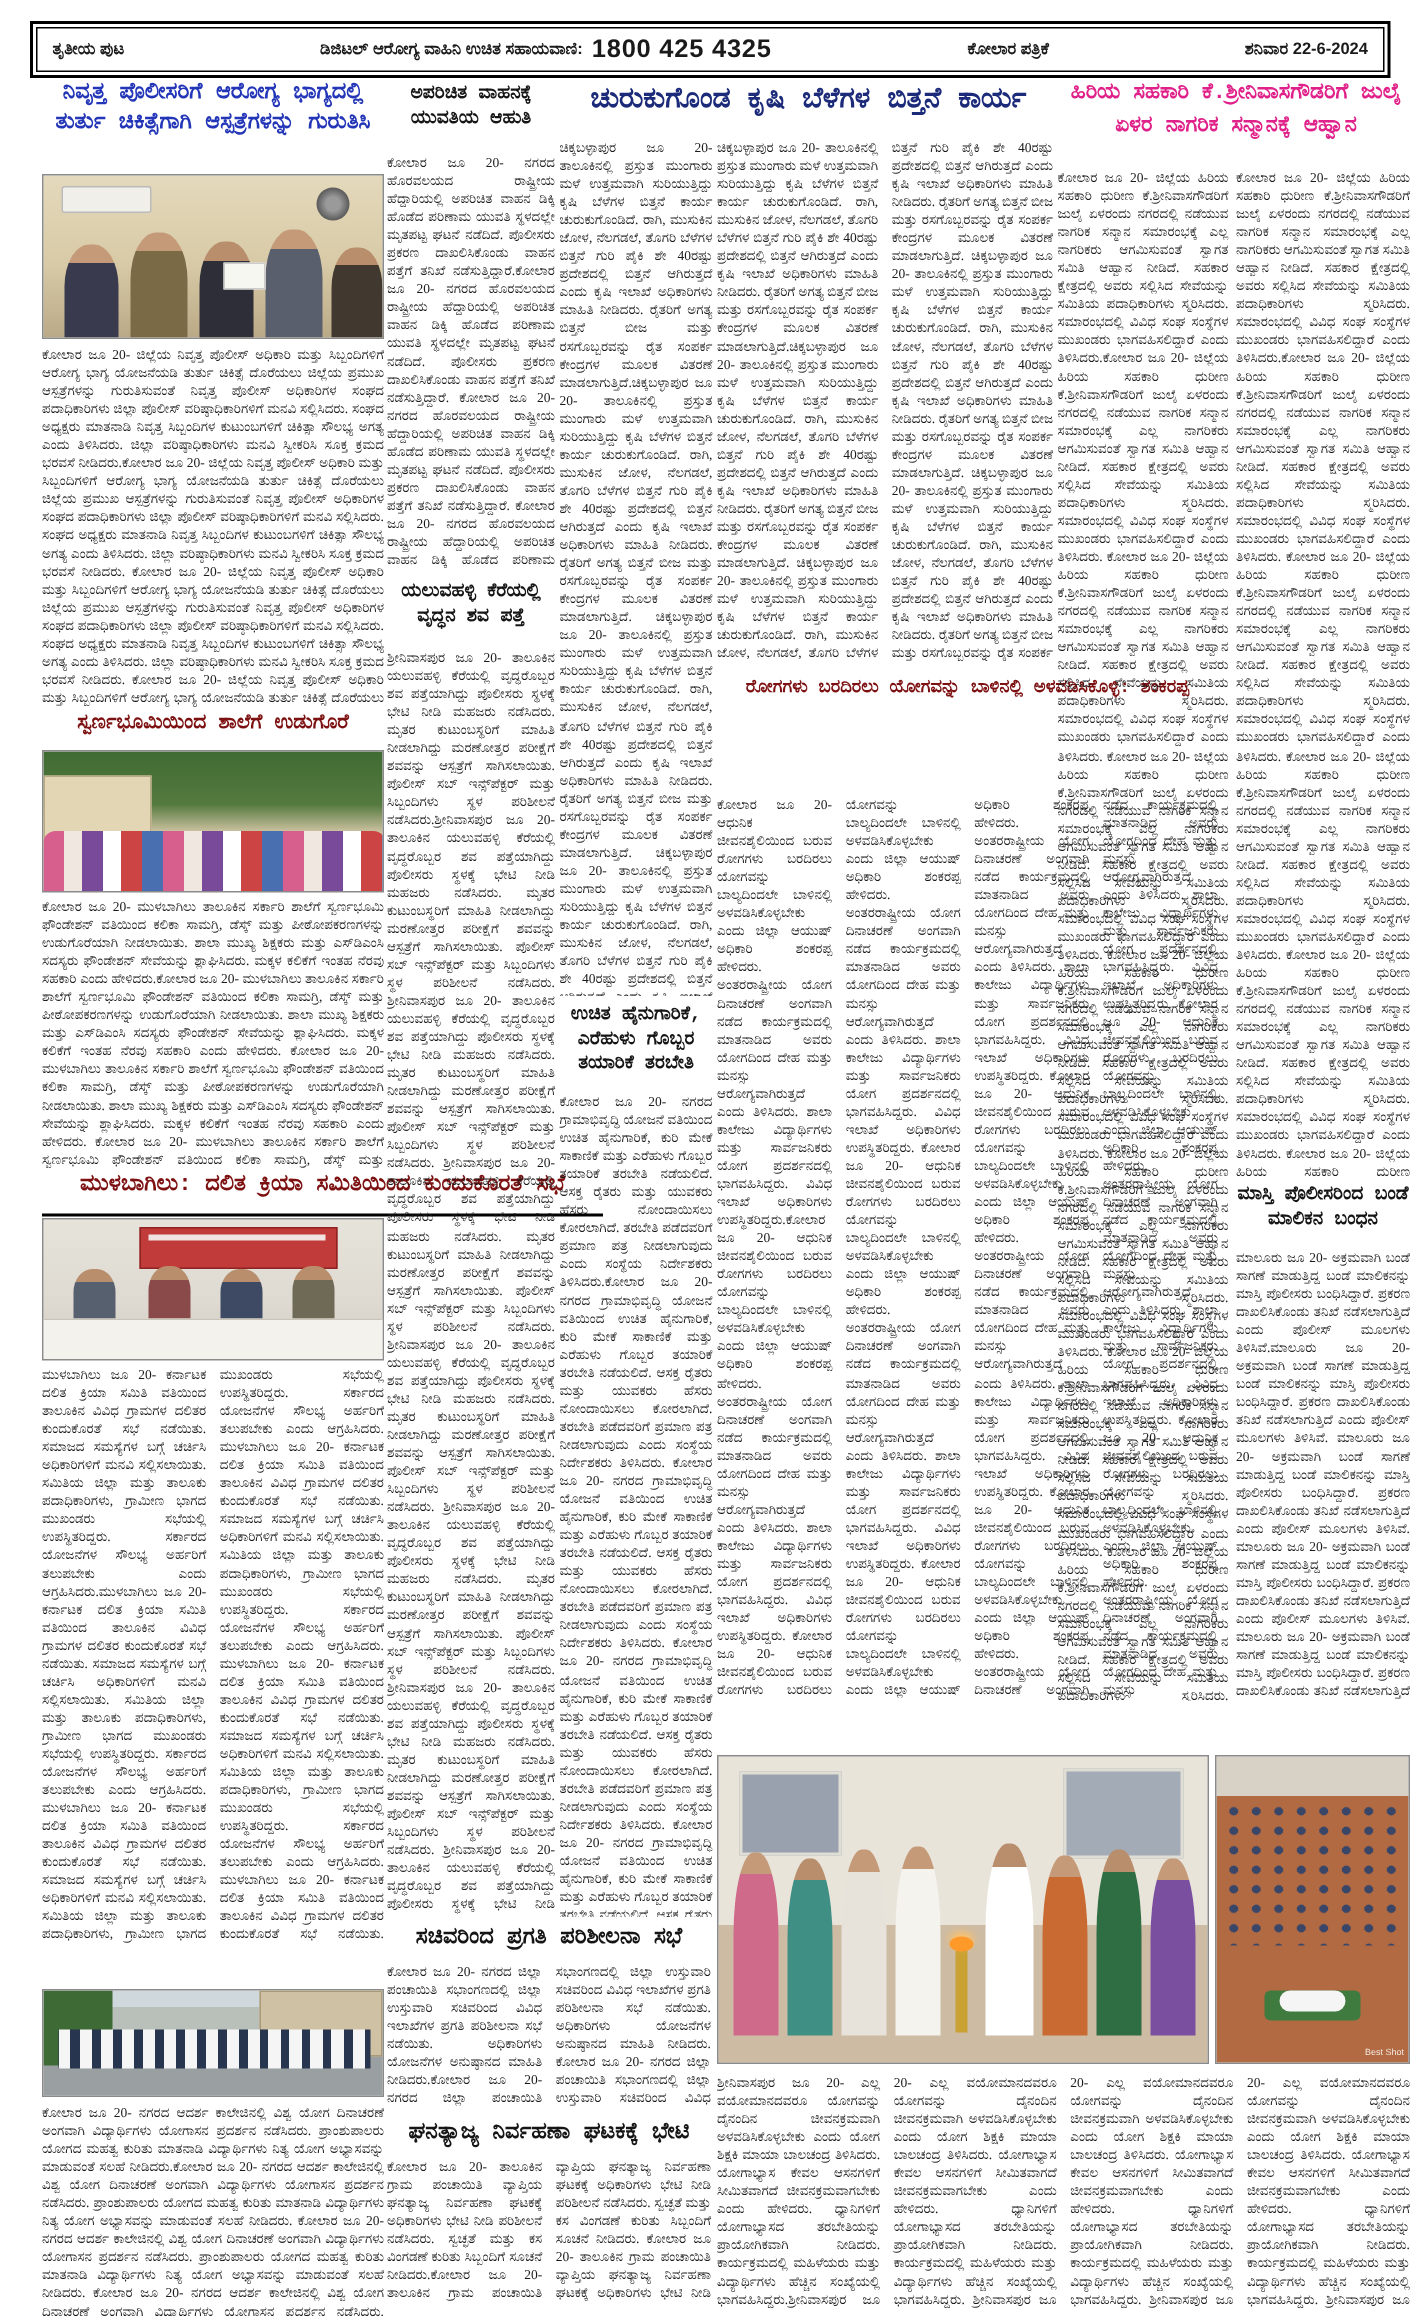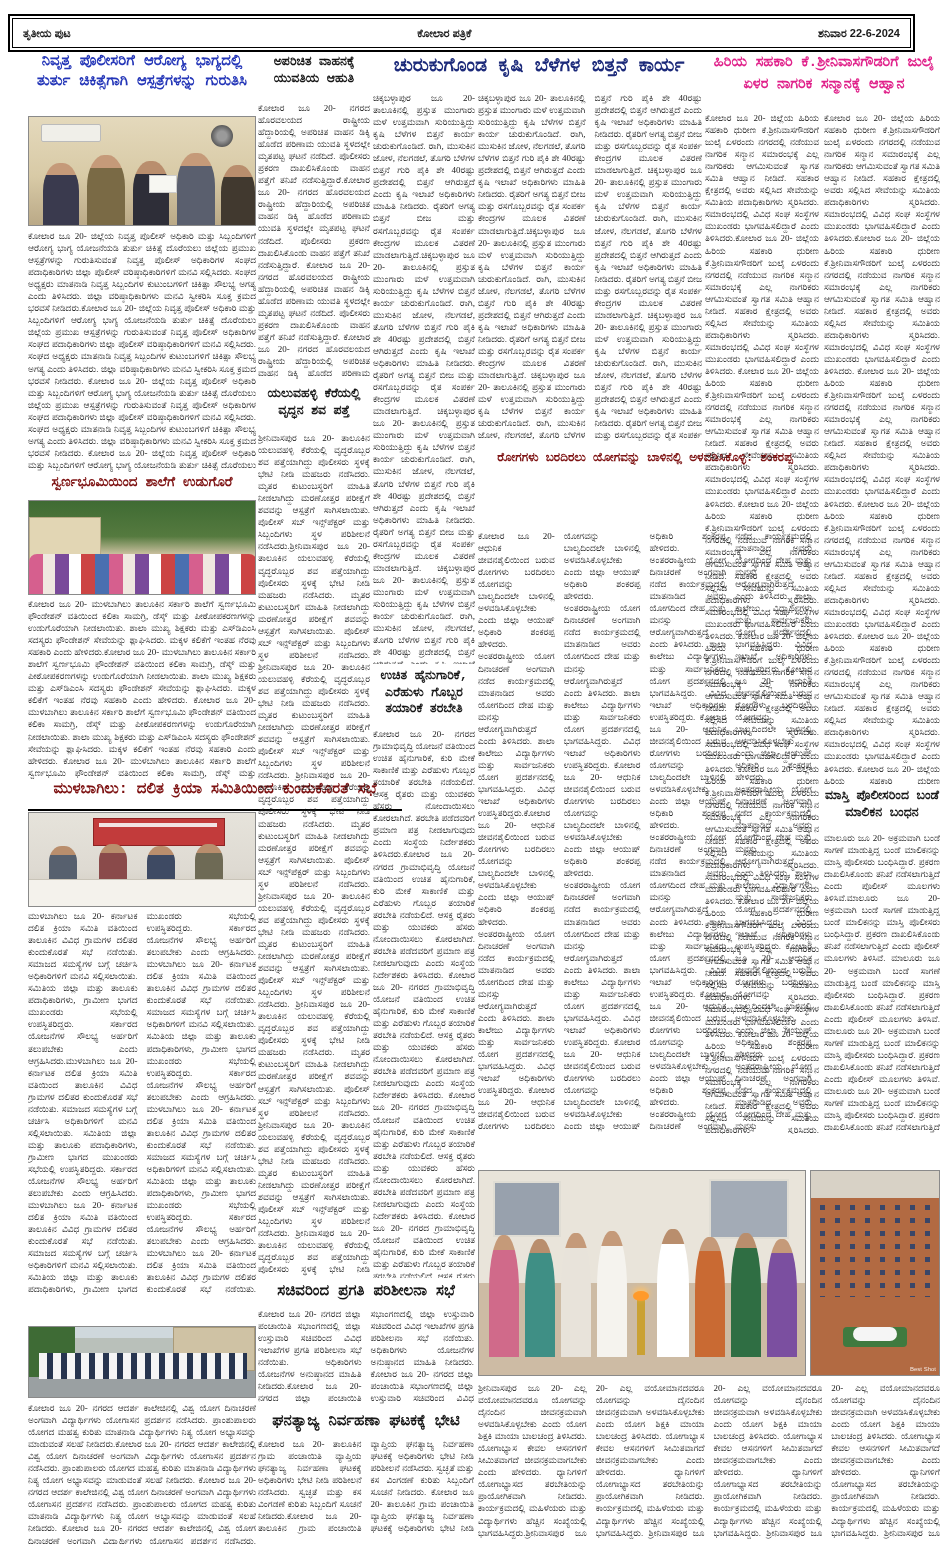--- a/index.html
+++ b/index.html
@@ -41,23 +41,27 @@
   .shape{position:absolute;}
   .fig{position:absolute;bottom:0;border-radius:45% 45% 0 0;}
   .wm{position:absolute;right:3px;bottom:3px;color:#ffffff;font-size:6px;
       font-family:"Liberation Sans",sans-serif;opacity:.85;}
 </style>
 </head>
 <body>
 
 <div class="page">
 
-  <div class="abs mast-outer" style="left:8px;top:14px;width:899px;height:30px;">
+  <div class="abs mast-outer" style="left:20px;top:14px;width:899px;height:30px;">
     <div class="mast-inner">
       <span class="mast-small">ತೃತೀಯ ಪುಟ</span>
+      <span class="mast-group">
+        <span class="mast-small">ಡಿಜಿಟಲ್ ಆರೋಗ್ಯ ವಾಹಿನಿ ಉಚಿತ ಸಹಾಯವಾಣಿ:</span>
+        <span class="mast-num">1800 425 4325</span>
+      </span>
       <span class="mast-small">ಕೋಲಾರ ಪತ್ರಿಕೆ</span>
       <span class="mast-small">ಶನಿವಾರ 22-6-2024</span>
     </div>
   </div>
 
   <div class="abs hl hl-a1 c-blue" style="left:28px;top:52px;width:228px;height:62px;">ನಿವೃತ್ತ ಪೊಲೀಸರಿಗೆ ಆರೋಗ್ಯ ಭಾಗ್ಯದಲ್ಲಿ ತುರ್ತು ಚಿಕಿತ್ಸೆಗಾಗಿ ಆಸ್ಪತ್ರೆಗಳನ್ನು ಗುರುತಿಸಿ</div>
   <div class="abs photo" style="left:28px;top:116px;width:228px;height:110px;background:linear-gradient(180deg,#e4d9bc 0%,#d8caa6 55%,#baa987 100%);">
     <div class="shape" style="left:12px;top:7px;width:58px;height:16px;background:#f0efe9;border:1px solid #bbb;border-radius:2px;"></div>
     <div class="shape" style="right:22px;top:8px;width:22px;height:22px;border-radius:50%;background:radial-gradient(circle,#9a9a9a 30%,#5a5a5a 70%);"></div>
     <div class="fig" style="left:14px;width:36px;height:62px;background:linear-gradient(180deg,#c59a79 0 20%,#3a3a4e 20%);"></div>

